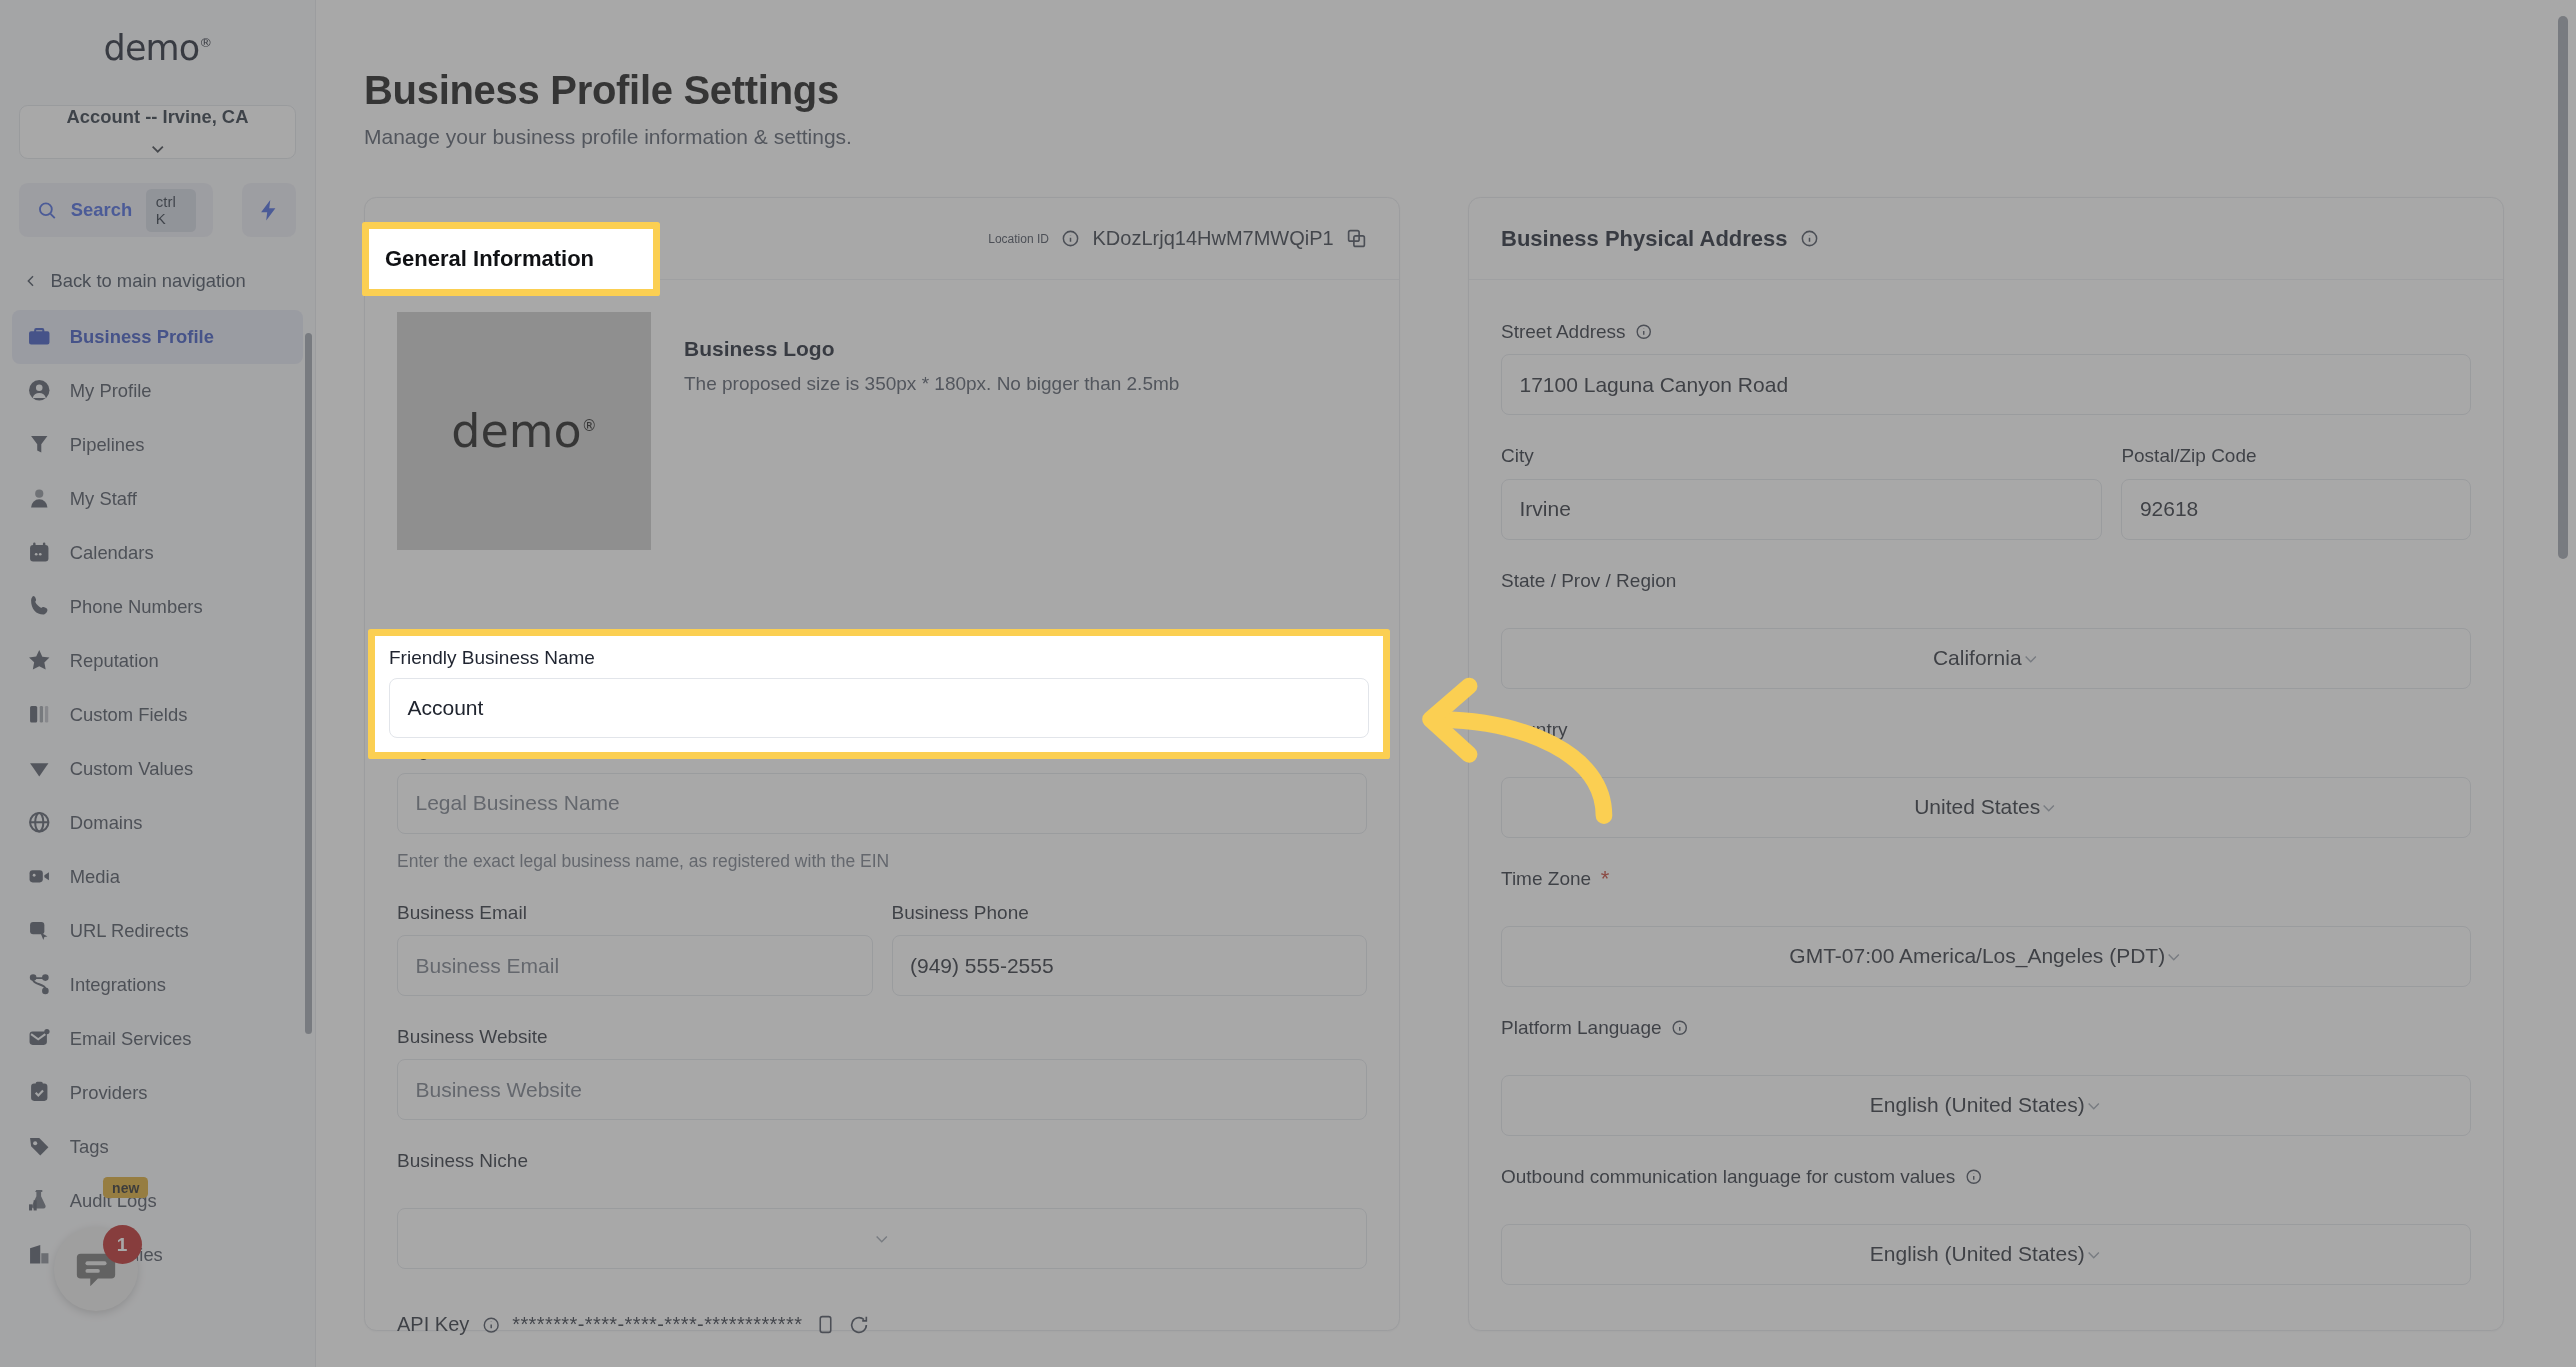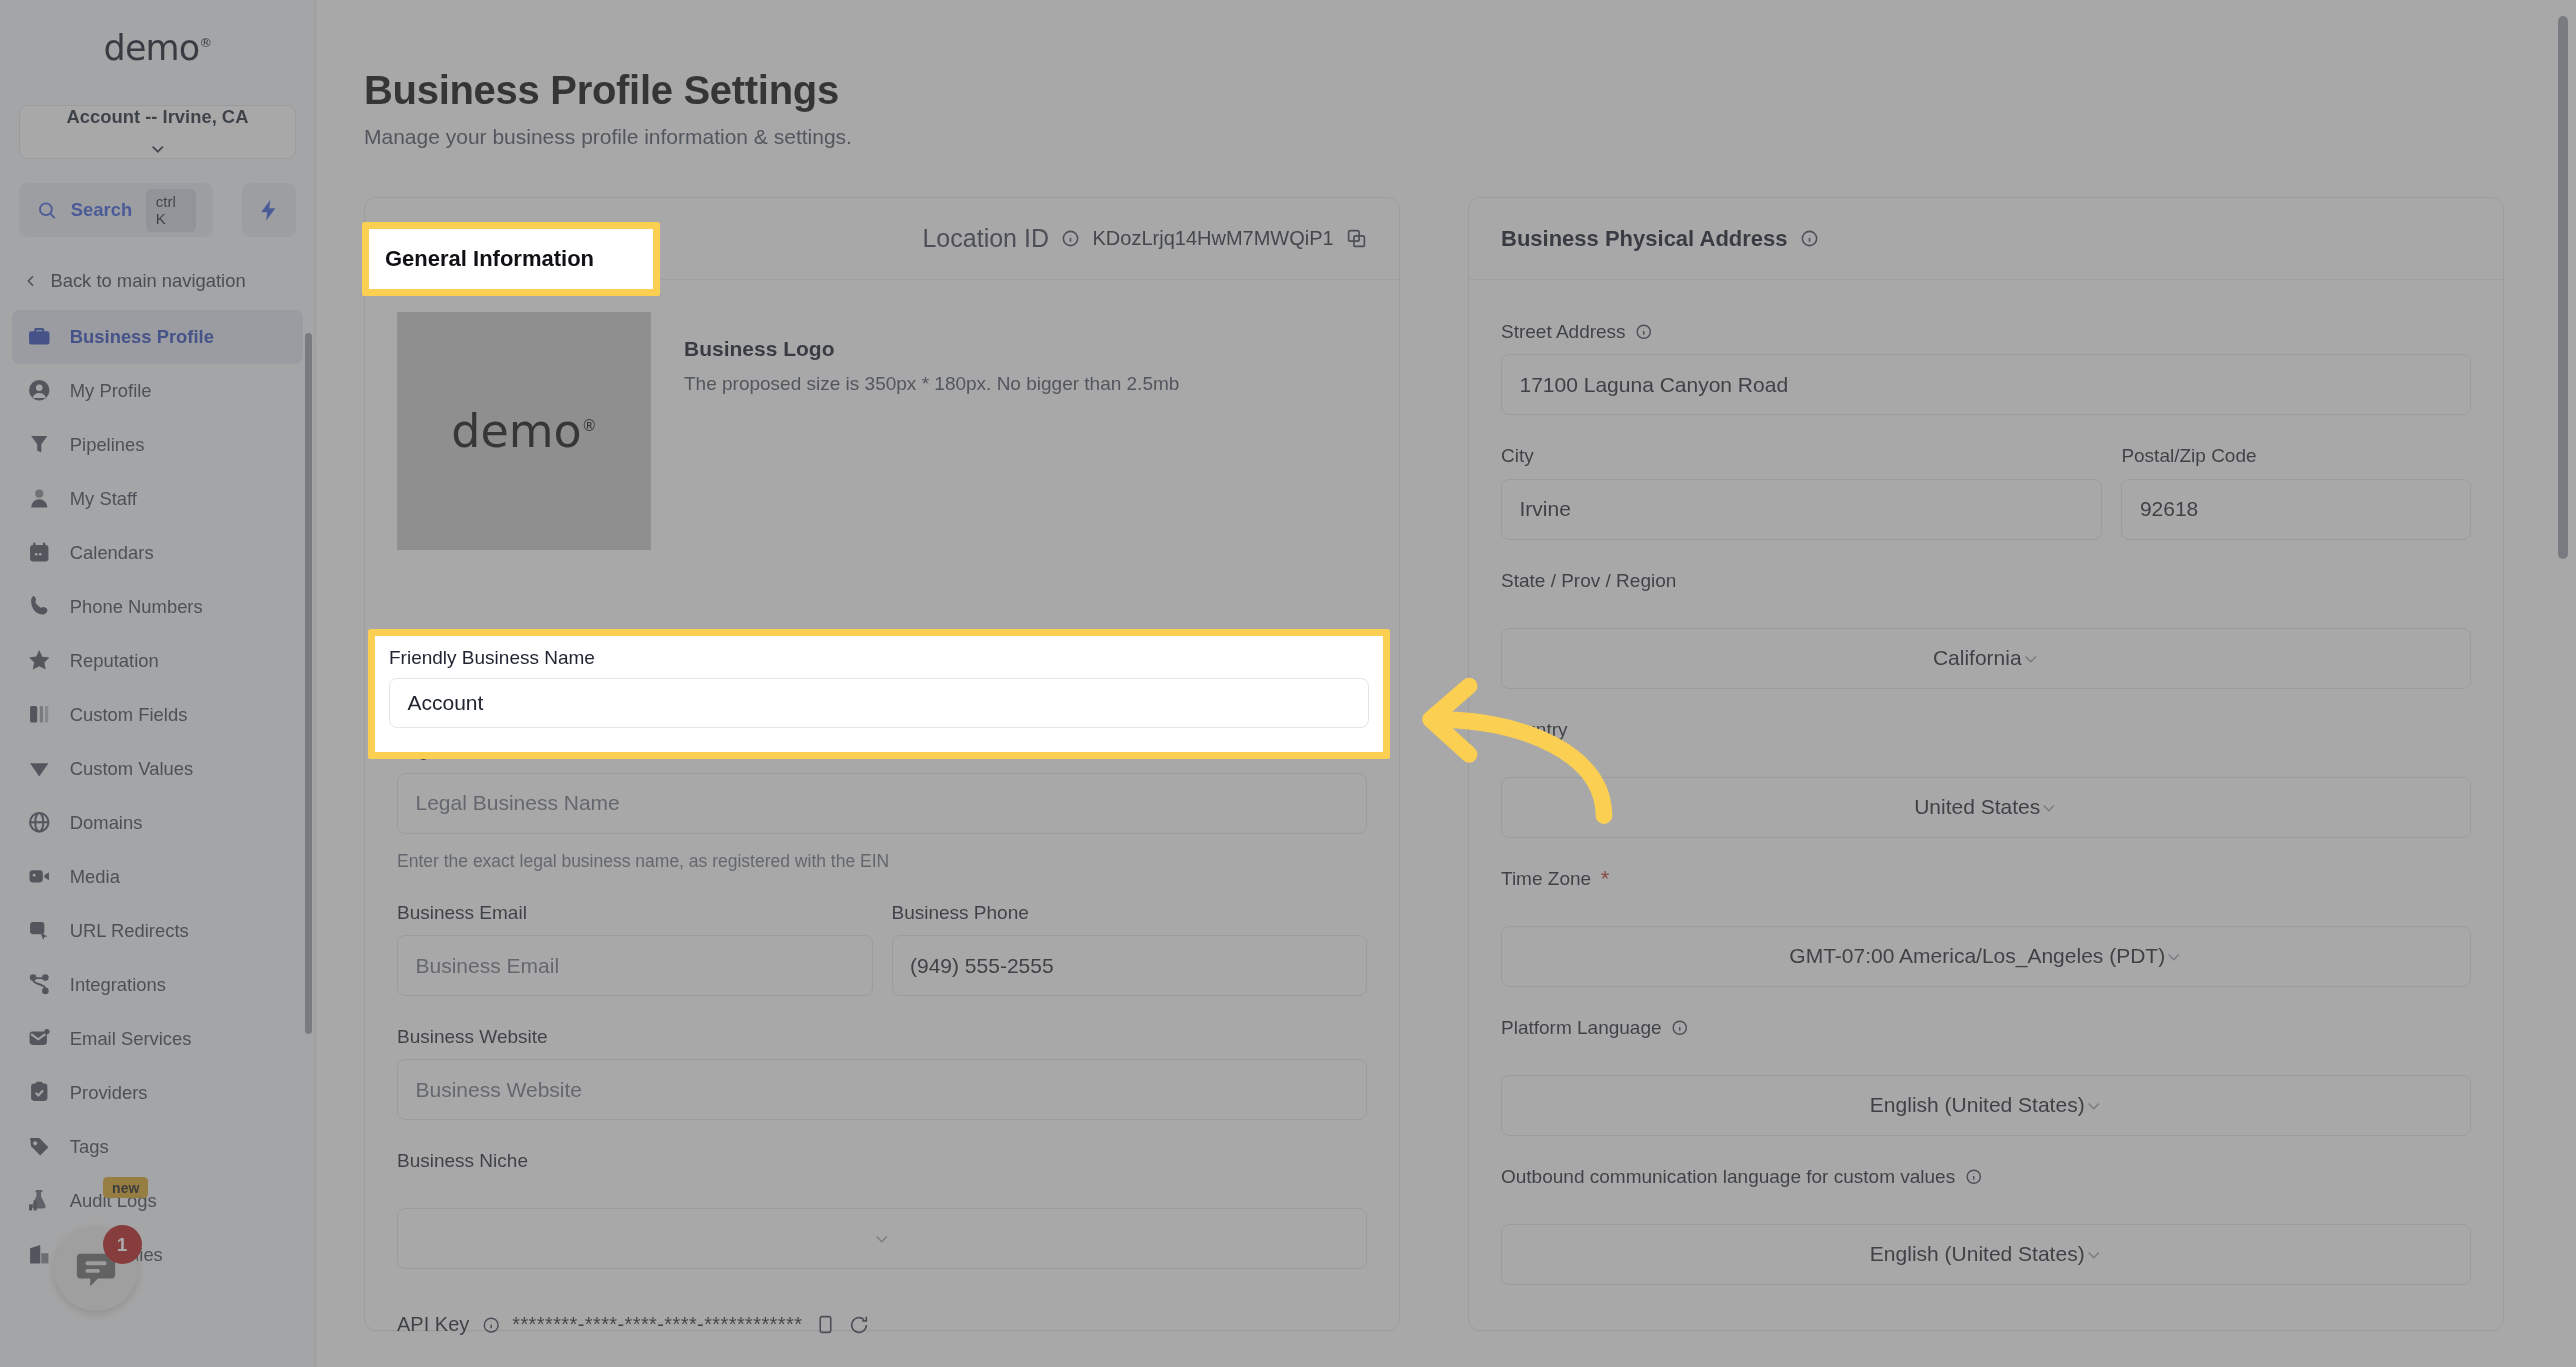--- a/index.html
+++ b/index.html
@@ -148,21 +148,21 @@
 
   .card-head {
     height: 82px;
     border-bottom: 0.9px solid #eceef2;
     display: flex; align-items: center;
     padding: 0 32px;
     justify-content: space-between;
   }
   .card-head .ttl { font-size: 22px; font-weight: 600; color: #111827; }
   .loc-wrap { display: flex; align-items: center; gap: 12.3px; }
-  .loc-lbl { font-size: 25px; color: #3c4352; }
+  .loc-lbl { font-size: 12px; color: #3c4352; }
   .loc-val { font-size: 20px; color: #2b313d; }
 
   .card-body { padding: 32px; }
 
   
   .logo-row { display: flex; gap: 33px; align-items: flex-start; }
   .logo-thumb {
     width: 254px; height: 238px;
     background: #c9c9c9;
     display: flex; align-items: center; justify-content: center;
@@ -257,21 +257,21 @@
     display: flex; align-items: center; padding-left: 23px;
     font-size: 22px; font-weight: 600;
   }
   #hl-field { left: 368px; top: 629px; width: 1022px; height: 130px; }
   #hl-field-inner {
     left: 368px; top: 629px; width: 1022px; height: 130px;
     padding: 17.5px 21px;
   }
   #hl-field-inner .flab { font-size: 19px; color: #1f2430; margin-bottom: 9.6px; }
   #hl-field-inner .finp {
-    height: 50px; border: 0.9px solid #e2e5ea; border-radius: 8px;
+    height: 60px; border: 0.9px solid #e2e5ea; border-radius: 8px;
     display: flex; align-items: center; padding: 0 17.5px;
     font-size: 21px; color: #20252f; background: #fff;
   }
   .arrow-svg { position: absolute; z-index: 62; left: 1385px; top: 649px; }
 </style>
 </head>
 <body>
 
 <div class="page">
 

